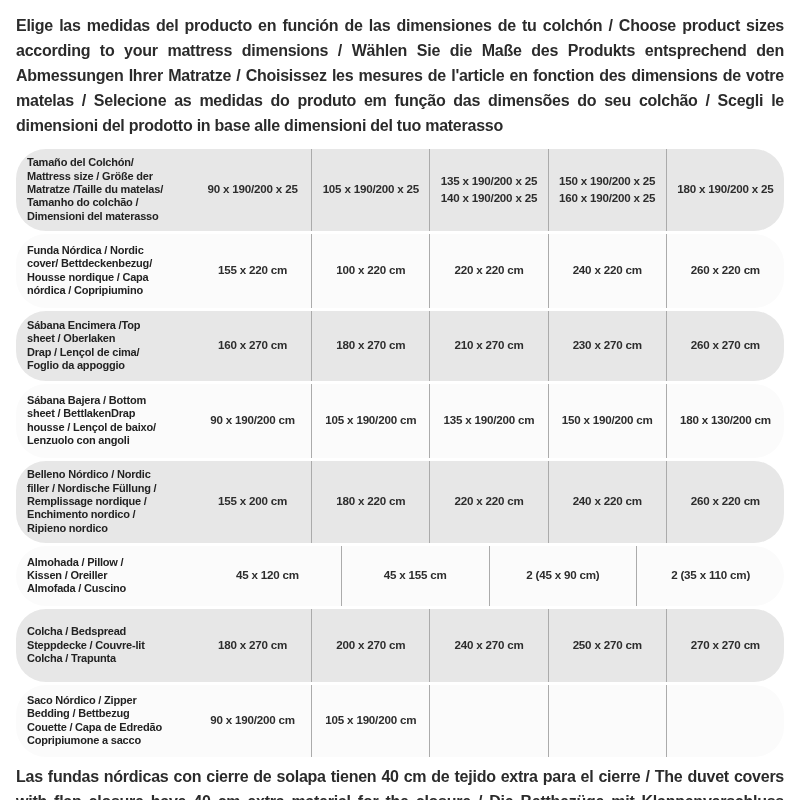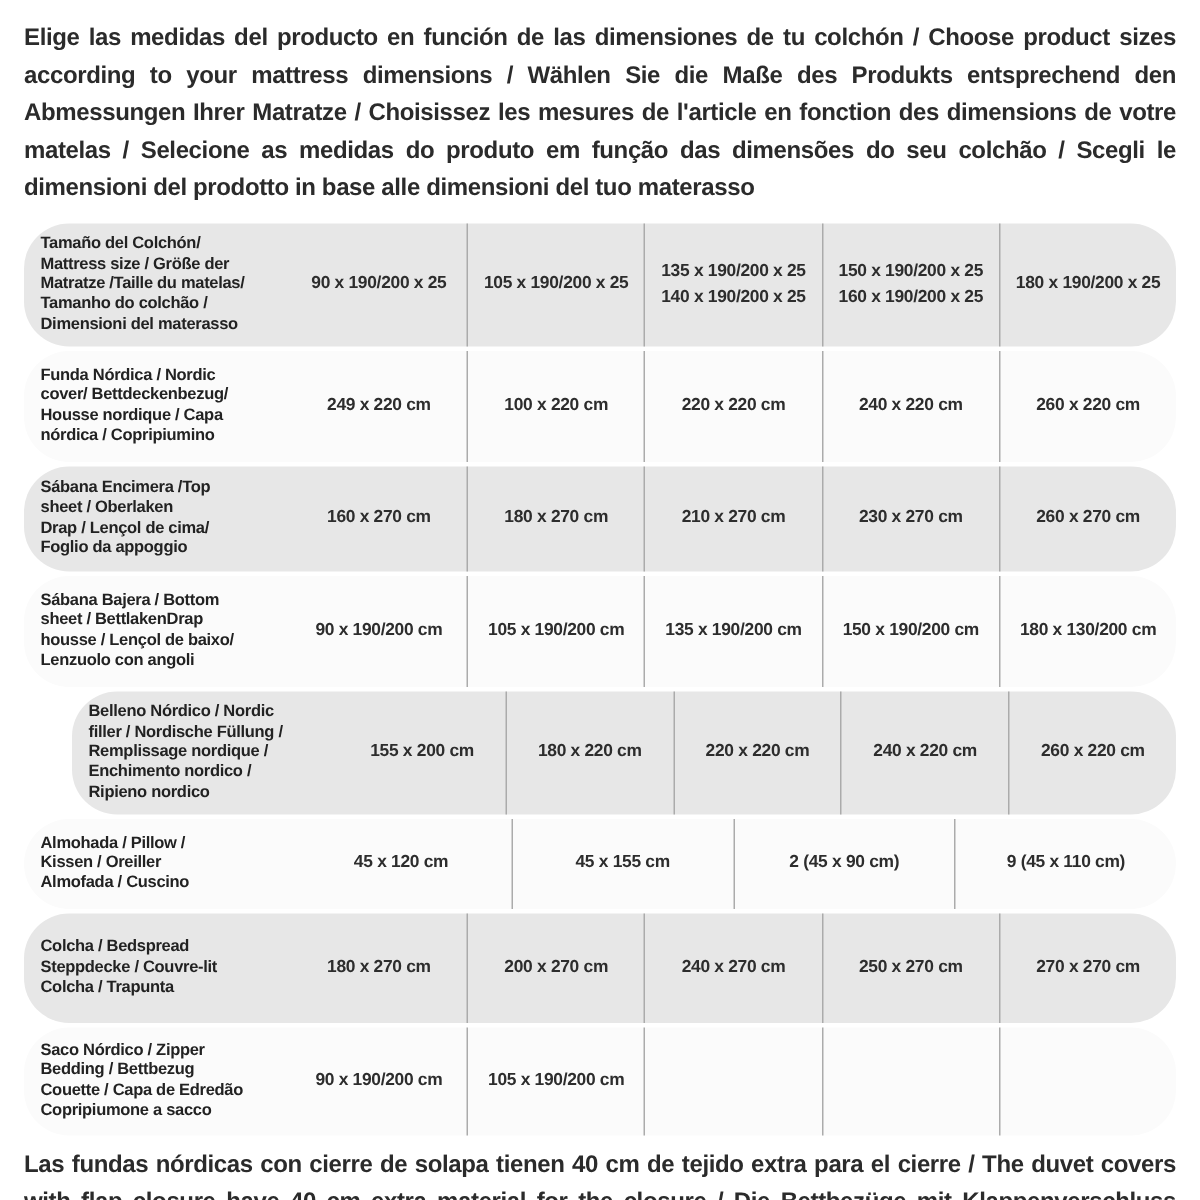--- a/index.html
+++ b/index.html
@@ -26,21 +26,21 @@
     flex-direction:column;
     gap:3px;
   }
   .row{display:flex;border-radius:30px;}
   .row:nth-child(odd){background:#e7e7e7;}
   .row:nth-child(even){background:#fbfbfb;}
   .row:nth-child(1){min-height:82px;}
   .row:nth-child(2){min-height:74px;}
   .row:nth-child(3){min-height:70px;}
   .row:nth-child(4){min-height:74px;}
-  .row:nth-child(5){min-height:82px;margin-left:32px;}
+  .row:nth-child(5){min-height:82px;}
   .row:nth-child(6){min-height:60px;}
   .row:nth-child(7){min-height:73px;}
   .row:nth-child(8){min-height:72px;}
   .cell{display:flex;align-items:center;box-sizing:border-box;}
   .label{
     width:178px;
     flex:0 0 178px;
     padding:6px 3px 6px 11px;
     font-size:11px;
     font-weight:700;
@@ -85,21 +85,21 @@
       <div class="cell val">150 x 190/200 x 25
 160 x 190/200 x 25</div>
       <div class="cell val">180 x 190/200 x 25</div>
     </div>
 
     <div class="row">
       <div class="cell label">Funda Nórdica /  Nordic
 cover/ Bettdeckenbezug/
 Housse nordique  / Capa
 nórdica / Copripiumino</div>
-      <div class="cell val">249 x 220 cm</div>
+      <div class="cell val">155 x 220 cm</div>
       <div class="cell val">100 x 220 cm</div>
       <div class="cell val">220 x 220 cm</div>
       <div class="cell val">240 x 220 cm</div>
       <div class="cell val">260 x 220 cm</div>
     </div>
 
     <div class="row">
       <div class="cell label">Sábana Encimera /Top
 sheet / Oberlaken
 Drap / Lençol de cima/
@@ -136,21 +136,21 @@
       <div class="cell val">260 x 220 cm</div>
     </div>
 
     <div class="row">
       <div class="cell label">Almohada  / Pillow /
 Kissen / Oreiller
 Almofada / Cuscino</div>
       <div class="cell val">45 x 120 cm</div>
       <div class="cell val">45 x 155 cm</div>
       <div class="cell val">2 (45 x 90 cm)</div>
-      <div class="cell val">9 (45 x 110 cm)</div>
+      <div class="cell val">2 (35 x 110 cm)</div>
     </div>
 
     <div class="row">
       <div class="cell label">Colcha / Bedspread
 Steppdecke / Couvre-lit
 Colcha / Trapunta</div>
       <div class="cell val">180 x 270 cm</div>
       <div class="cell val">200 x 270 cm</div>
       <div class="cell val">240 x 270 cm</div>
       <div class="cell val">250 x 270 cm</div>

